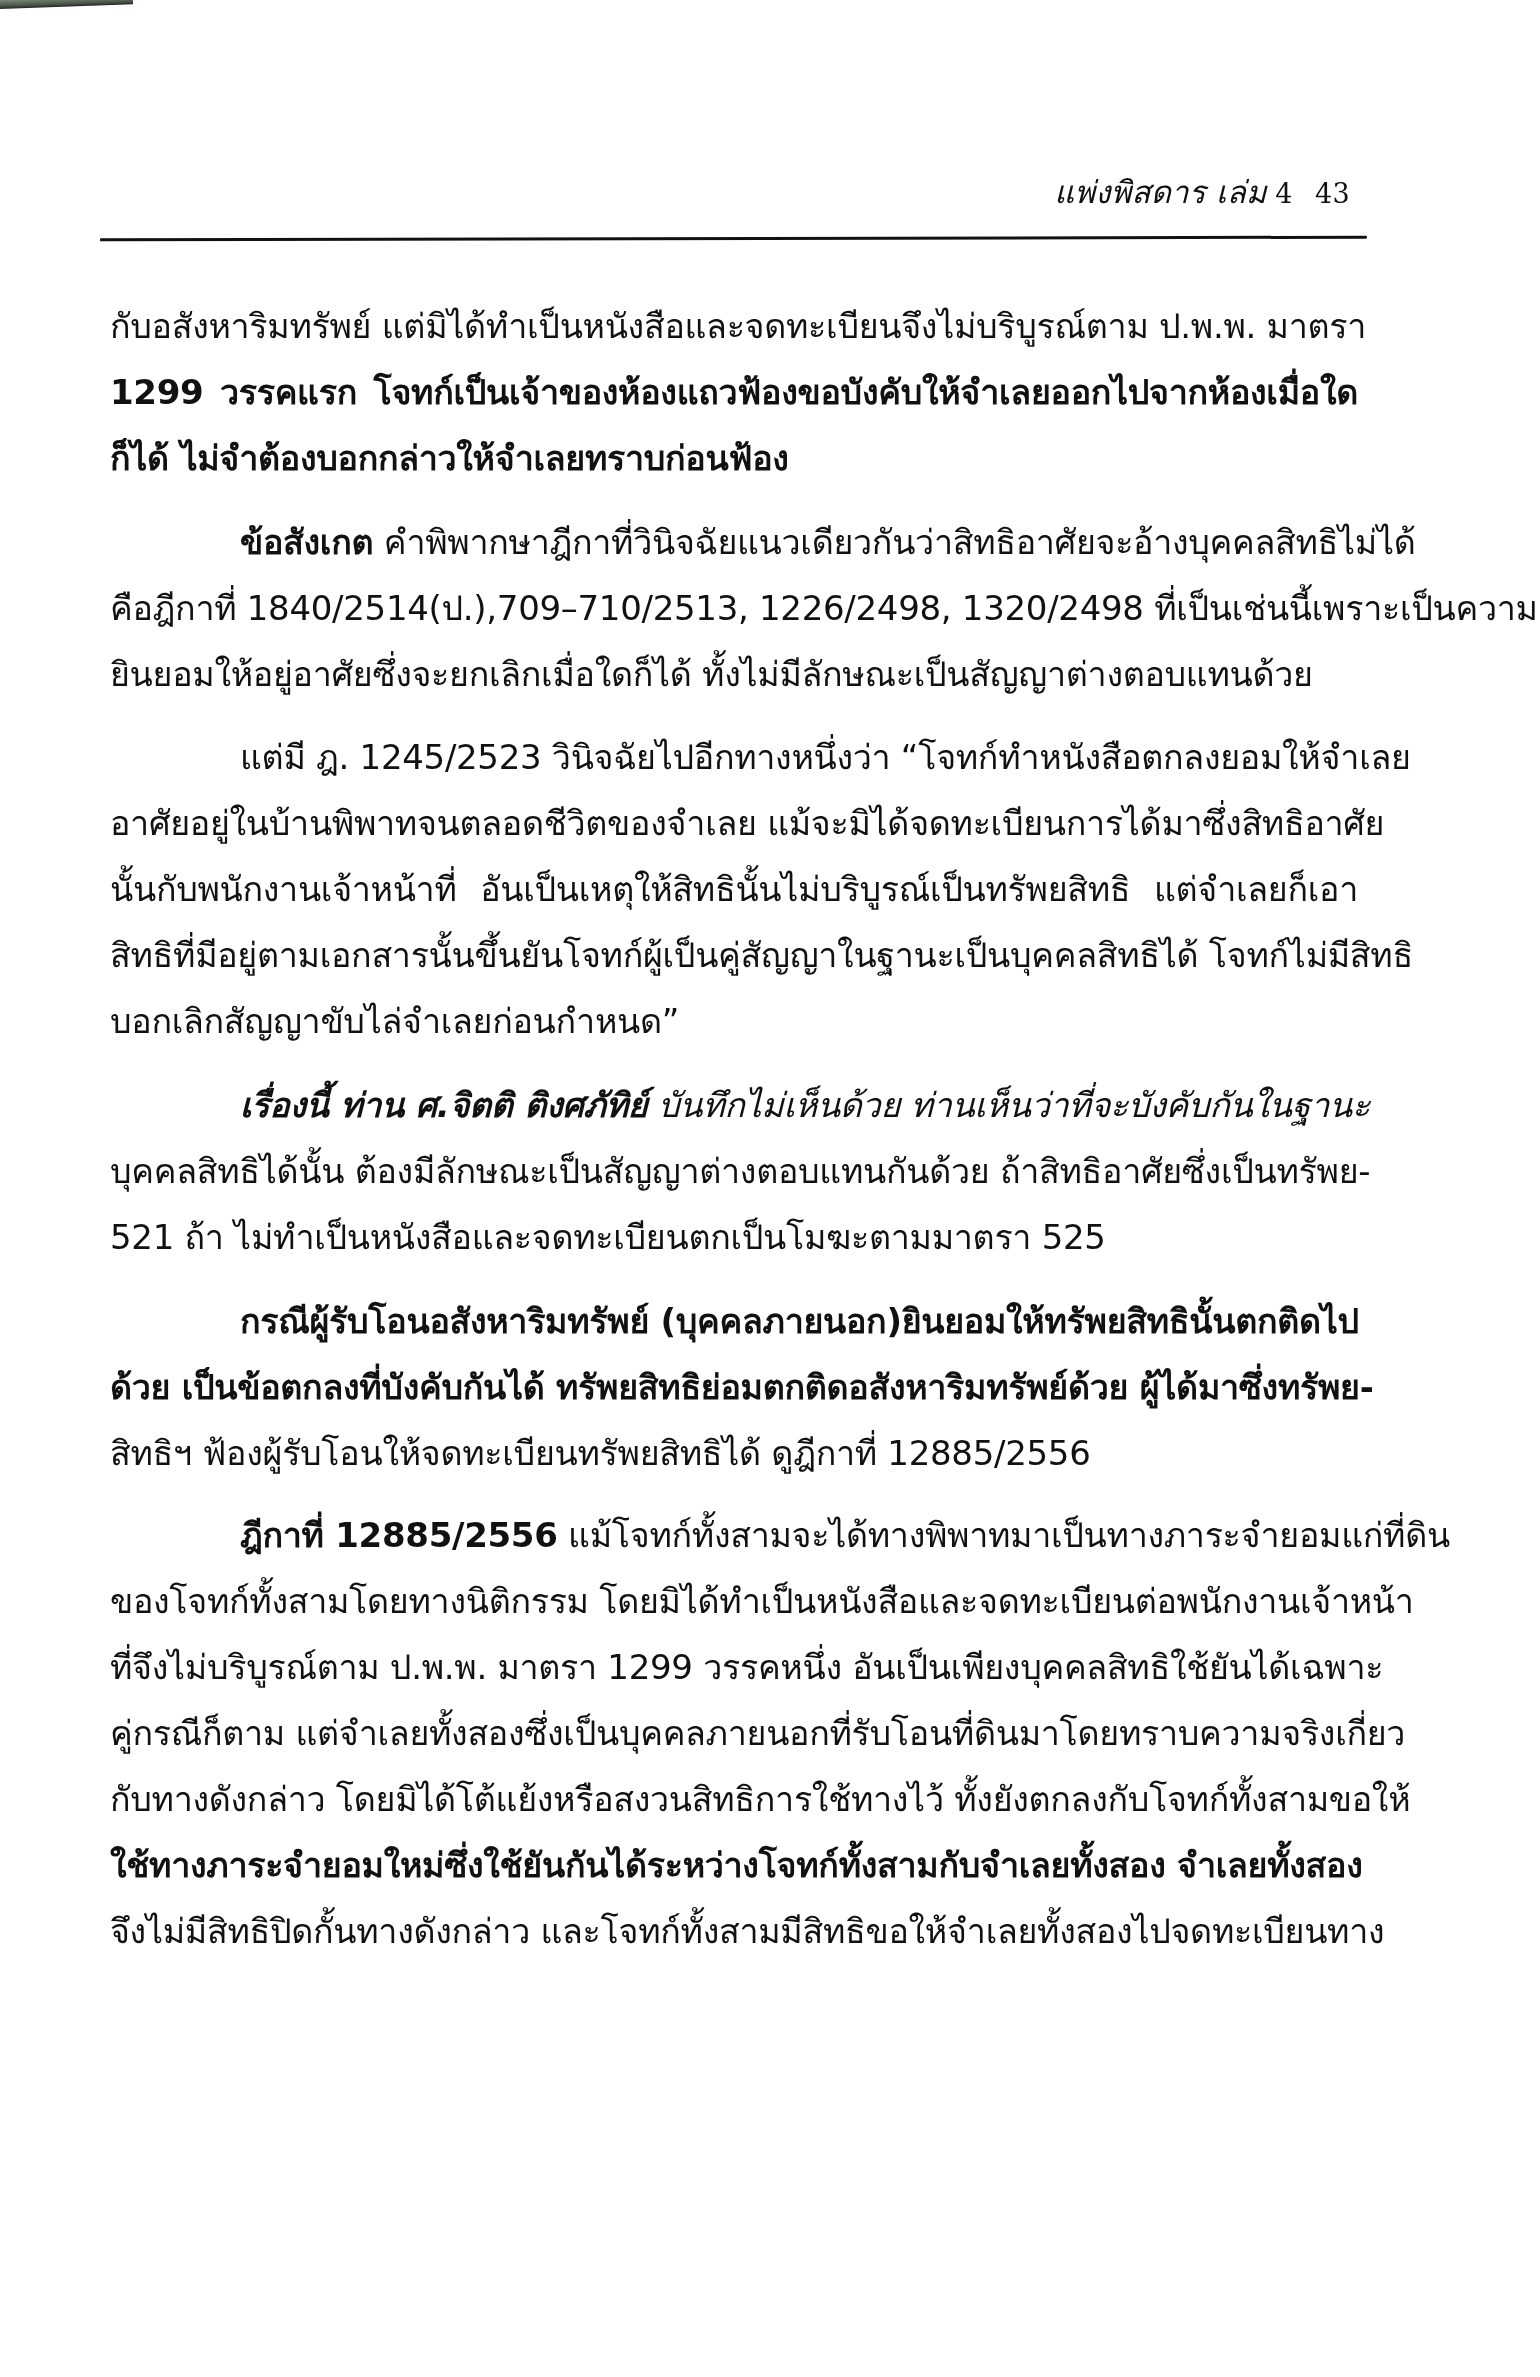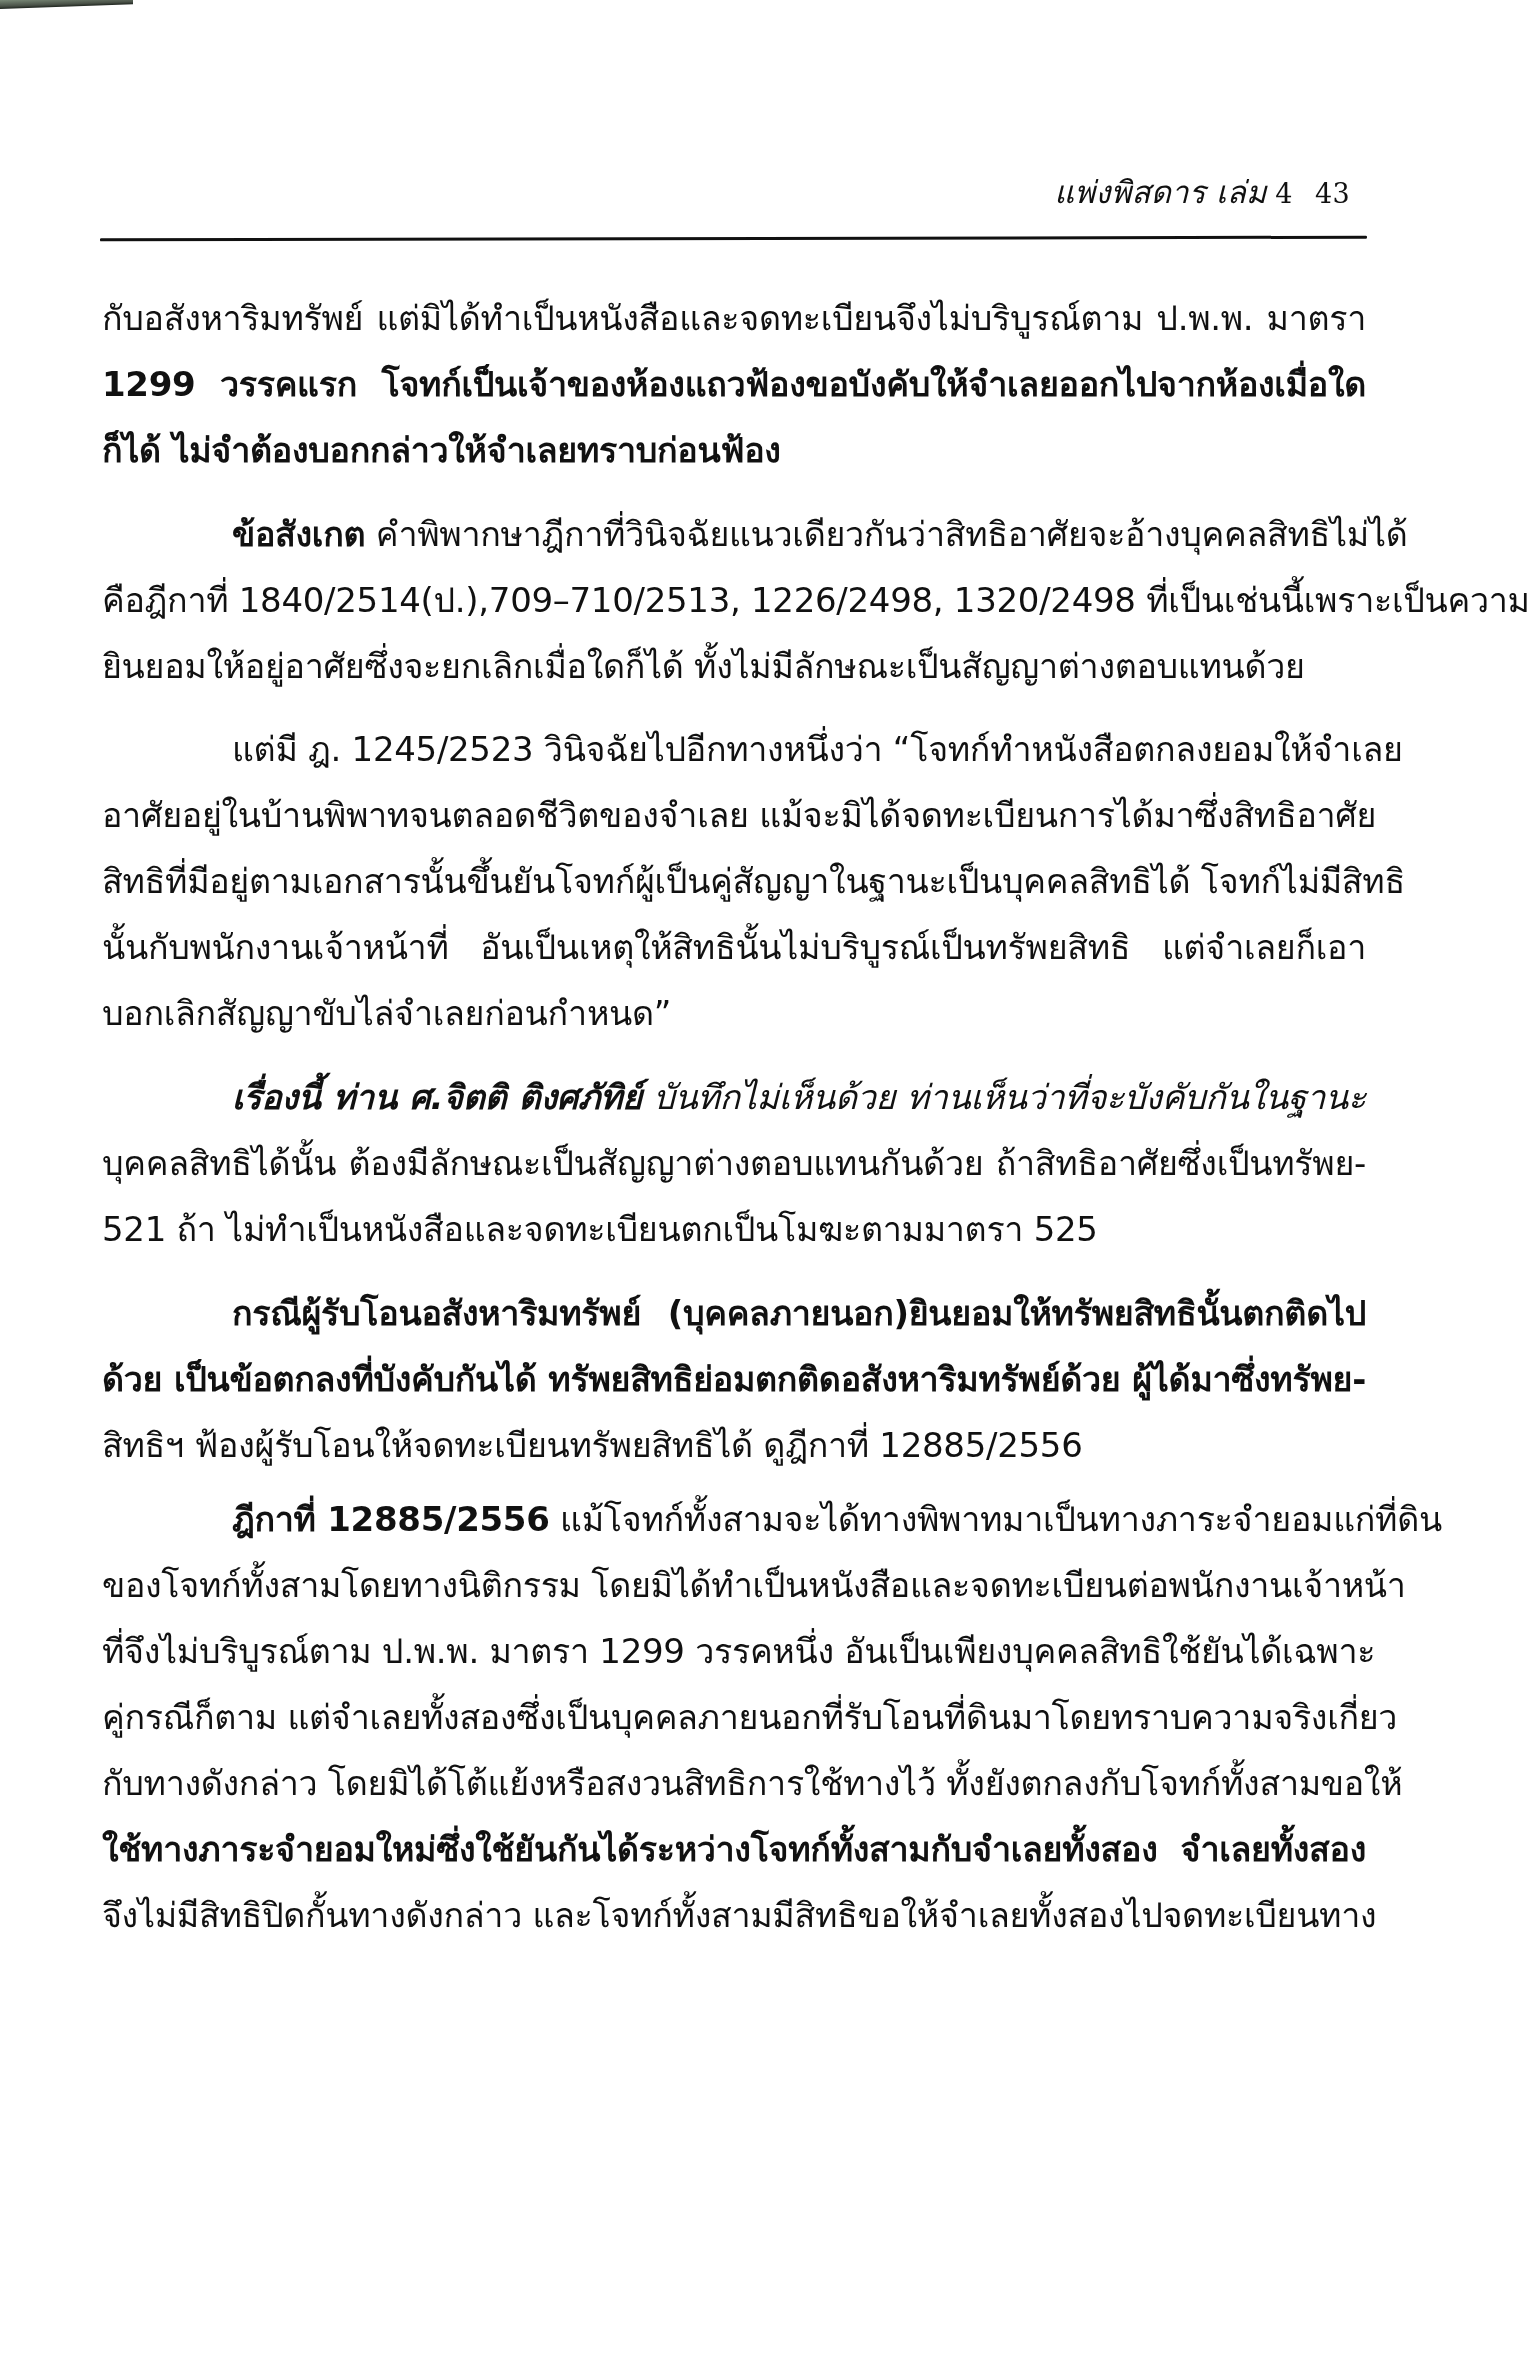--- a/index.html
+++ b/index.html
@@ -55,21 +55,21 @@
       border-radius: 1.2px;
       transform: rotate(-0.12deg);
     }
     .page-body {
       position: absolute;
       left: 94px;
       top: 277px;
       width: 1280px;
     }
     .para {
-      margin: 8px;
+      margin: 16px;
       font-size: 34px;
       line-height: 66px;
       text-align: justify;
       text-align-last: left;
       word-break: normal;
       letter-spacing: -0.3px;
     }
     .para.space-before {
       margin-top: 17.7px;
     }
@@ -106,22 +106,22 @@
 
   <p class="para space-before">
     <span class="line" style="padding-left:130px;"><span class="bold">ข้อสังเกต</span><span> คำพิพากษาฎีกาที่วินิจฉัยแนวเดียวกันว่าสิทธิอาศัยจะอ้างบุคคลสิทธิไม่ได้</span></span>
     <span class="line">คือฎีกาที่  1840/2514(ป.),709–710/2513, 1226/2498, 1320/2498  ที่เป็นเช่นนี้เพราะเป็นความ</span>
     <span class="line last">ยินยอมให้อยู่อาศัยซึ่งจะยกเลิกเมื่อใดก็ได้   ทั้งไม่มีลักษณะเป็นสัญญาต่างตอบแทนด้วย</span>
   </p>
 
   <p class="para space-before">
     <span class="line" style="padding-left:130px;">แต่มี ฎ. 1245/2523   วินิจฉัยไปอีกทางหนึ่งว่า  “โจทก์ทำหนังสือตกลงยอมให้จำเลย</span>
     <span class="line">อาศัยอยู่ในบ้านพิพาทจนตลอดชีวิตของจำเลย   แม้จะมิได้จดทะเบียนการได้มาซึ่งสิทธิอาศัย</span>
+    <span class="line">นั้นกับพนักงานเจ้าหน้าที่  อันเป็นเหตุให้สิทธินั้นไม่บริบูรณ์เป็นทรัพยสิทธิ    แต่จำเลยก็เอา</span>
     <span class="line">สิทธิที่มีอยู่ตามเอกสารนั้นขึ้นยันโจทก์ผู้เป็นคู่สัญญาในฐานะเป็นบุคคลสิทธิได้ โจทก์ไม่มีสิทธิ</span>
-    <span class="line">นั้นกับพนักงานเจ้าหน้าที่  อันเป็นเหตุให้สิทธินั้นไม่บริบูรณ์เป็นทรัพยสิทธิ    แต่จำเลยก็เอา</span>
     <span class="line last">บอกเลิกสัญญาขับไล่จำเลยก่อนกำหนด”</span>
   </p>
 
   <p class="para space-before">
     <span class="line" style="padding-left:130px;font-style:italic;"><span class="bold">เรื่องนี้ ท่าน ศ.จิตติ ติงศภัทิย์</span><span> บันทึกไม่เห็นด้วย    ท่านเห็นว่าที่จะบังคับกันในฐานะ</span></span>
     <span class="line">บุคคลสิทธิได้นั้น ต้องมีลักษณะเป็นสัญญาต่างตอบแทนกันด้วย  ถ้าสิทธิอาศัยซึ่งเป็นทรัพย-</span>
     <span class="line last">521 ถ้า  ไม่ทำเป็นหนังสือและจดทะเบียนตกเป็นโมฆะตามมาตรา 525</span>
   </p>
 
   <p class="para space-before">

